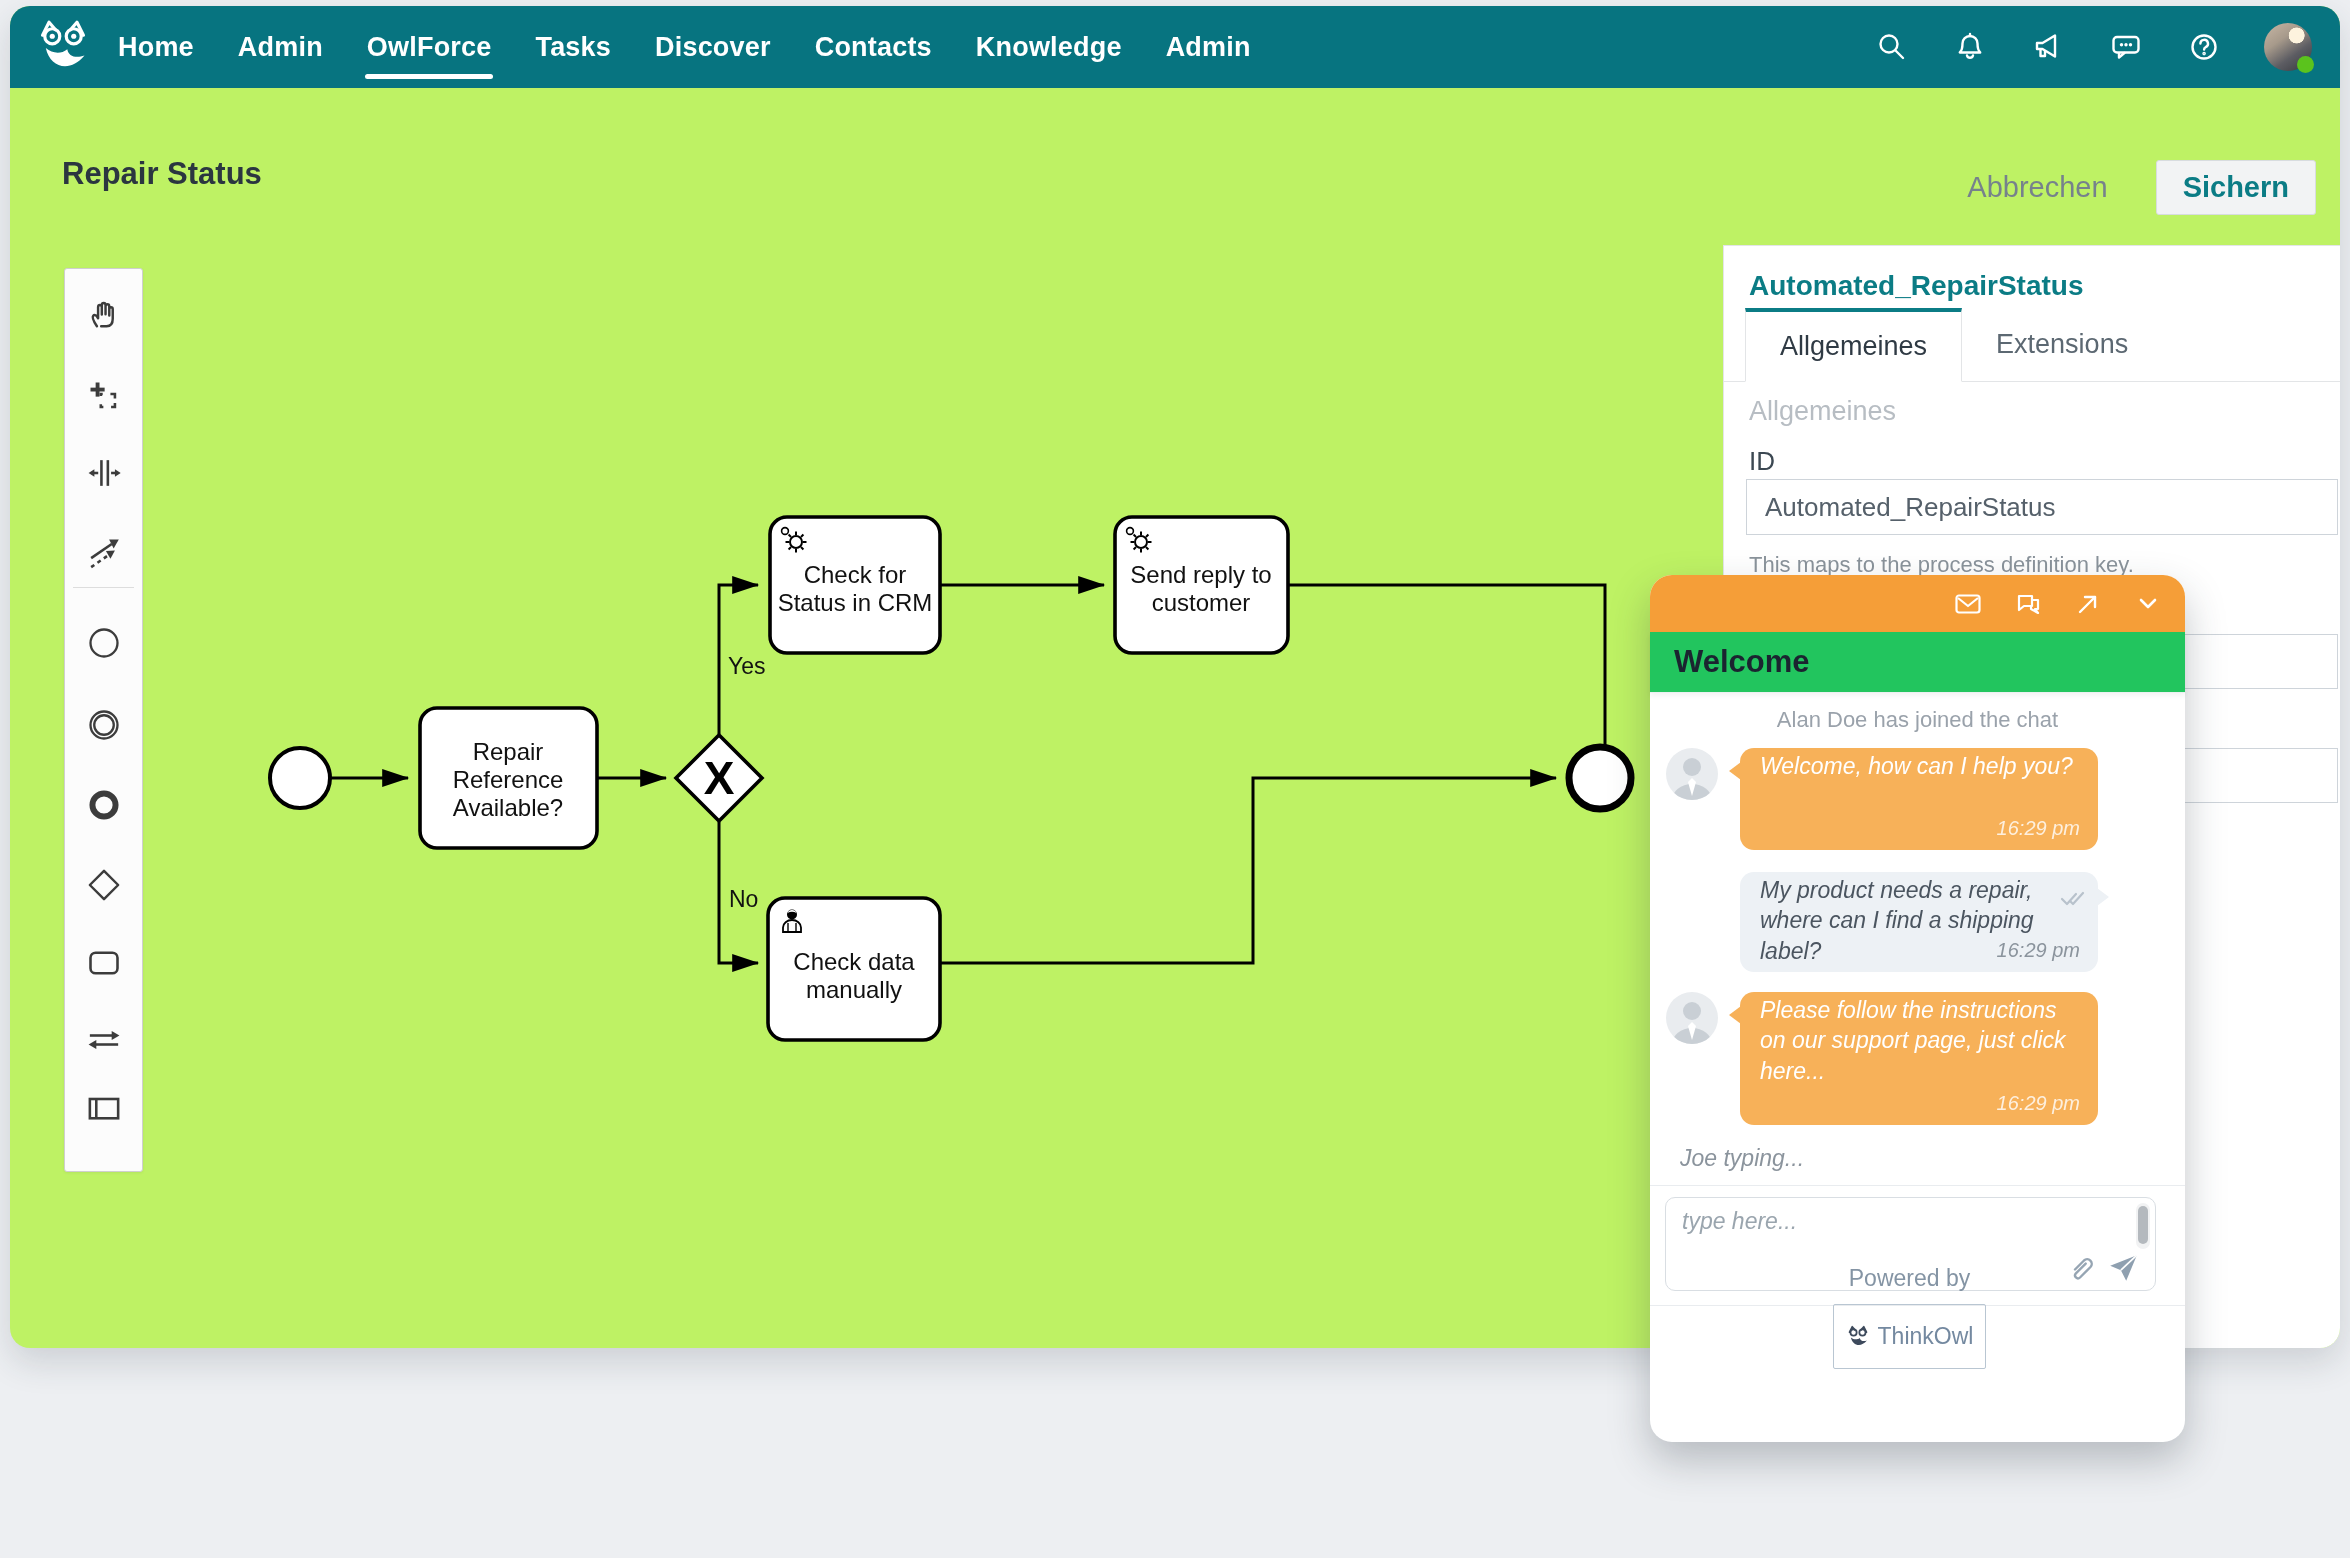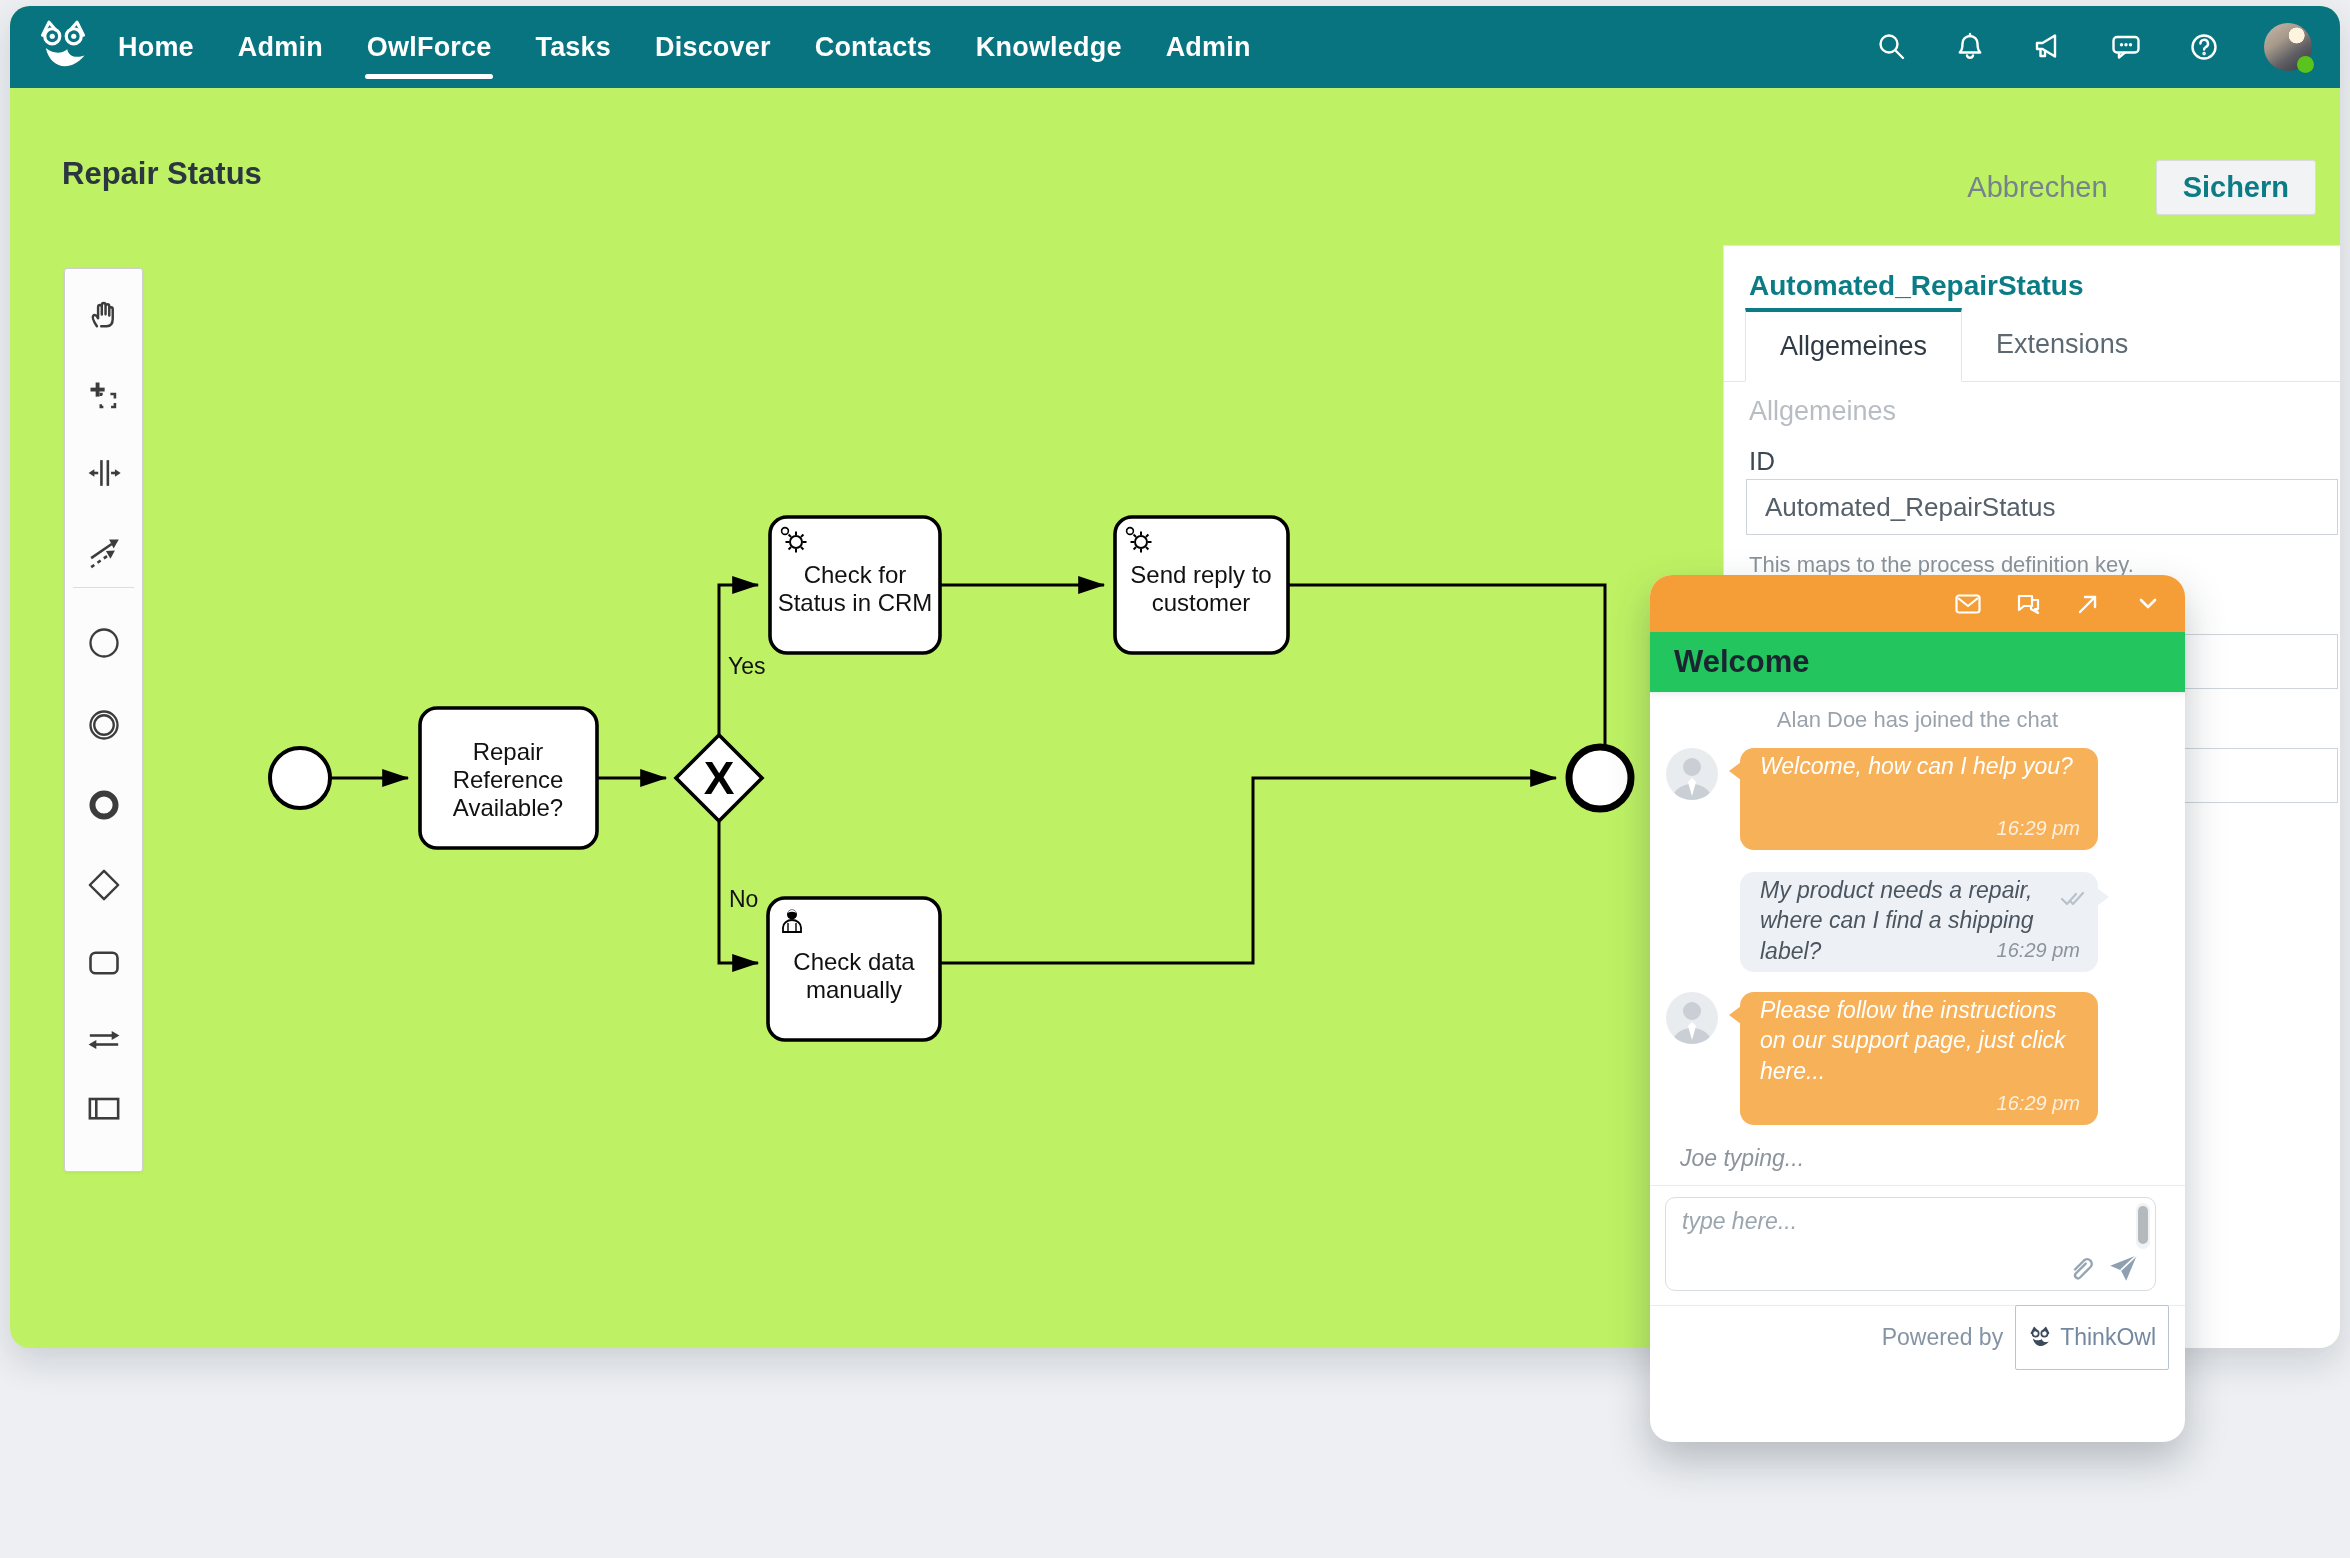--- a/index.html
+++ b/index.html
@@ -83,21 +83,21 @@
   .chat-inputbar{position:absolute;left:0;top:610px;width:100%;height:120px;border-top:1px solid #e9ecef;background:#fff;}
   .chat-inputbox{position:absolute;left:15px;top:11px;width:491px;height:94px;border:1px solid #d9dee3;border-radius:10px;box-sizing:border-box;background:#fff;}
   .chat-textarea{position:absolute;left:0;top:0;width:100%;height:100%;border:none;outline:none;resize:none;
     background:transparent;font-family:inherit;font-size:23px;color:#4b5560;padding:10px 40px 10px 16px;box-sizing:border-box;}
   .chat-textarea::placeholder{font-style:italic;color:#9aa5ae;}
   .scroll-track{position:absolute;right:5px;top:5px;width:14px;height:46px;background:#f1f2f3;border-radius:7px;}
   .scroll-thumb{position:absolute;right:7px;top:8px;width:10px;height:38px;background:#b4b9be;border-radius:5px;cursor:pointer;}
   .clip-btn{position:absolute;right:60px;bottom:6px;width:30px;height:30px;cursor:pointer;}
   .send-btn{position:absolute;right:16px;bottom:6px;width:32px;height:32px;cursor:pointer;}
   .chat-powered{position:absolute;left:0;top:730px;width:100%;height:64px;border-top:1px solid #e9ecef;
-    display:flex;align-items:center;justify-content:flex-end;gap:12px;padding-right:16px;box-sizing:border-box;}
+    display:flex;align-items:center;justify-content:flex-end;gap:12px;padding-right:16px;box-sizing:border-box;flex-direction:column;}
   .powered-label{font-size:23px;color:#8494a4;}
   .powered-badge{display:flex;align-items:center;gap:8px;border:1px solid #b9c6d2;border-radius:2px;
     padding:18px 12px;cursor:pointer;}
   .powered-brand{font-size:23px;color:#7489a0;}
 </style>
 </head>
 <body>
 
 <div class="screen">
 

